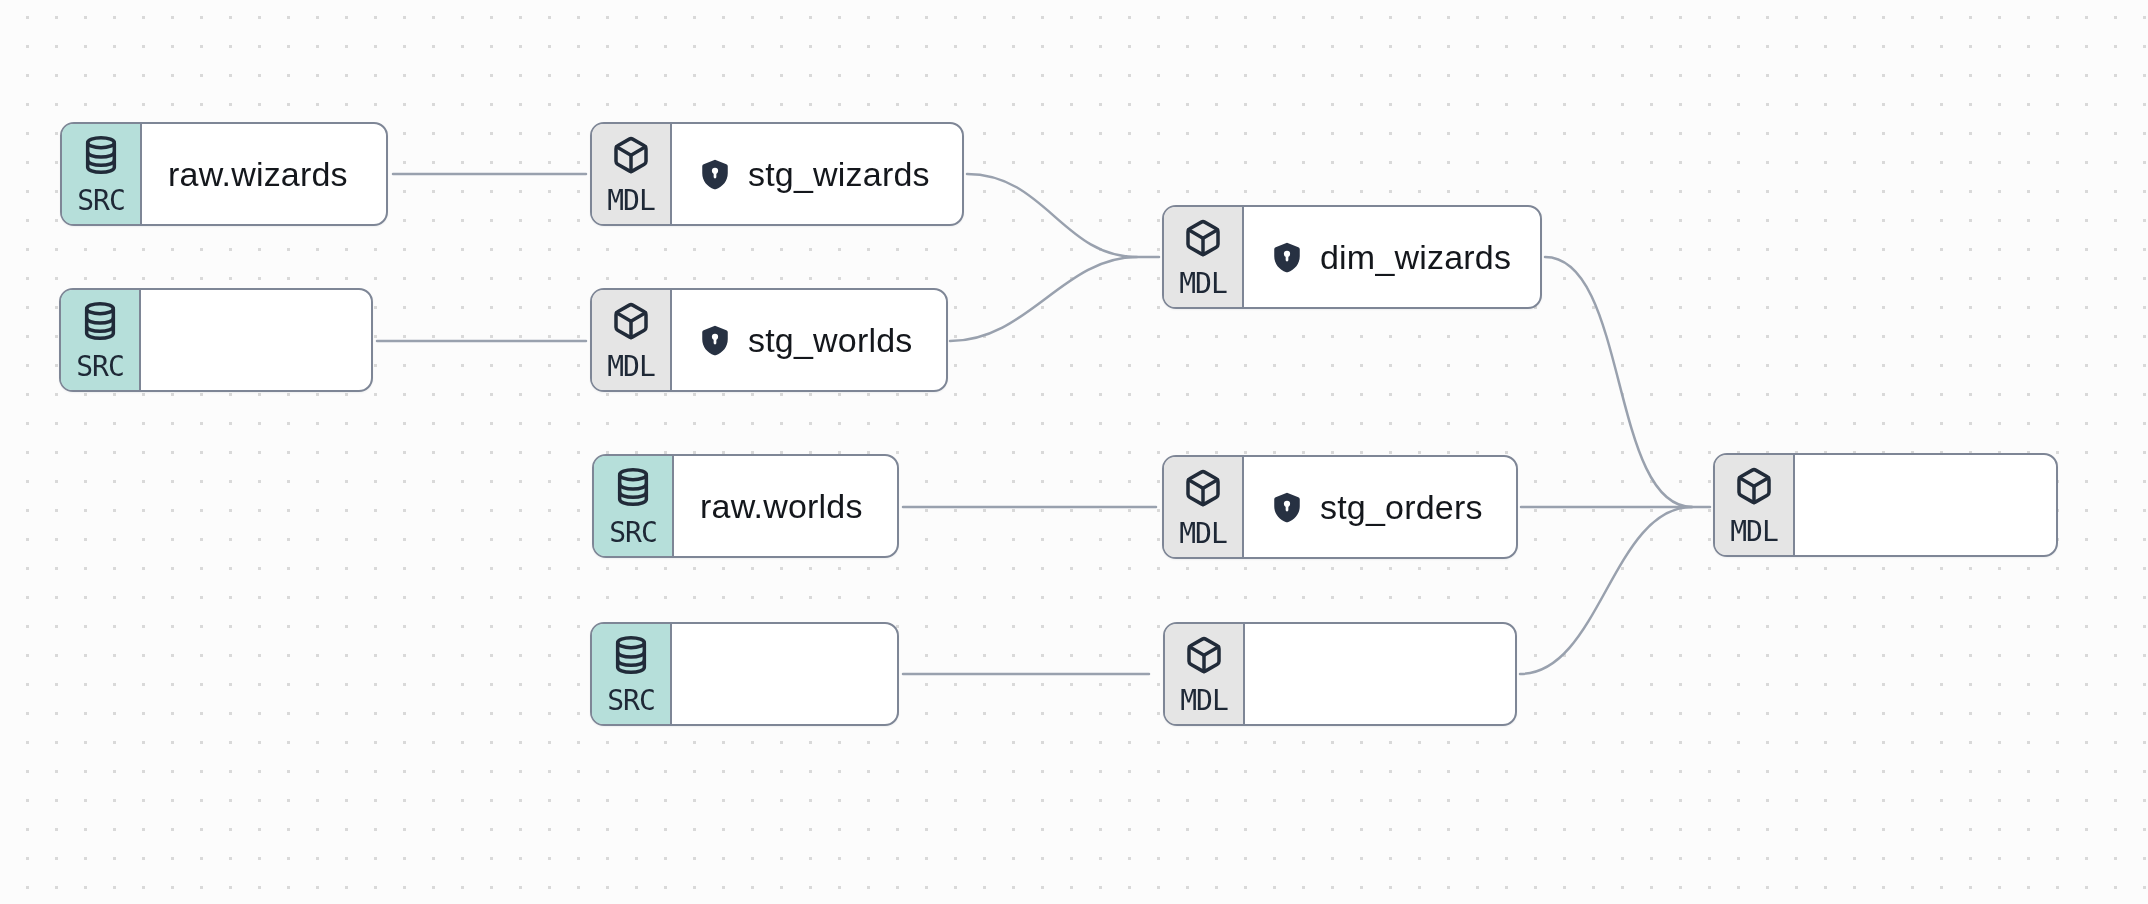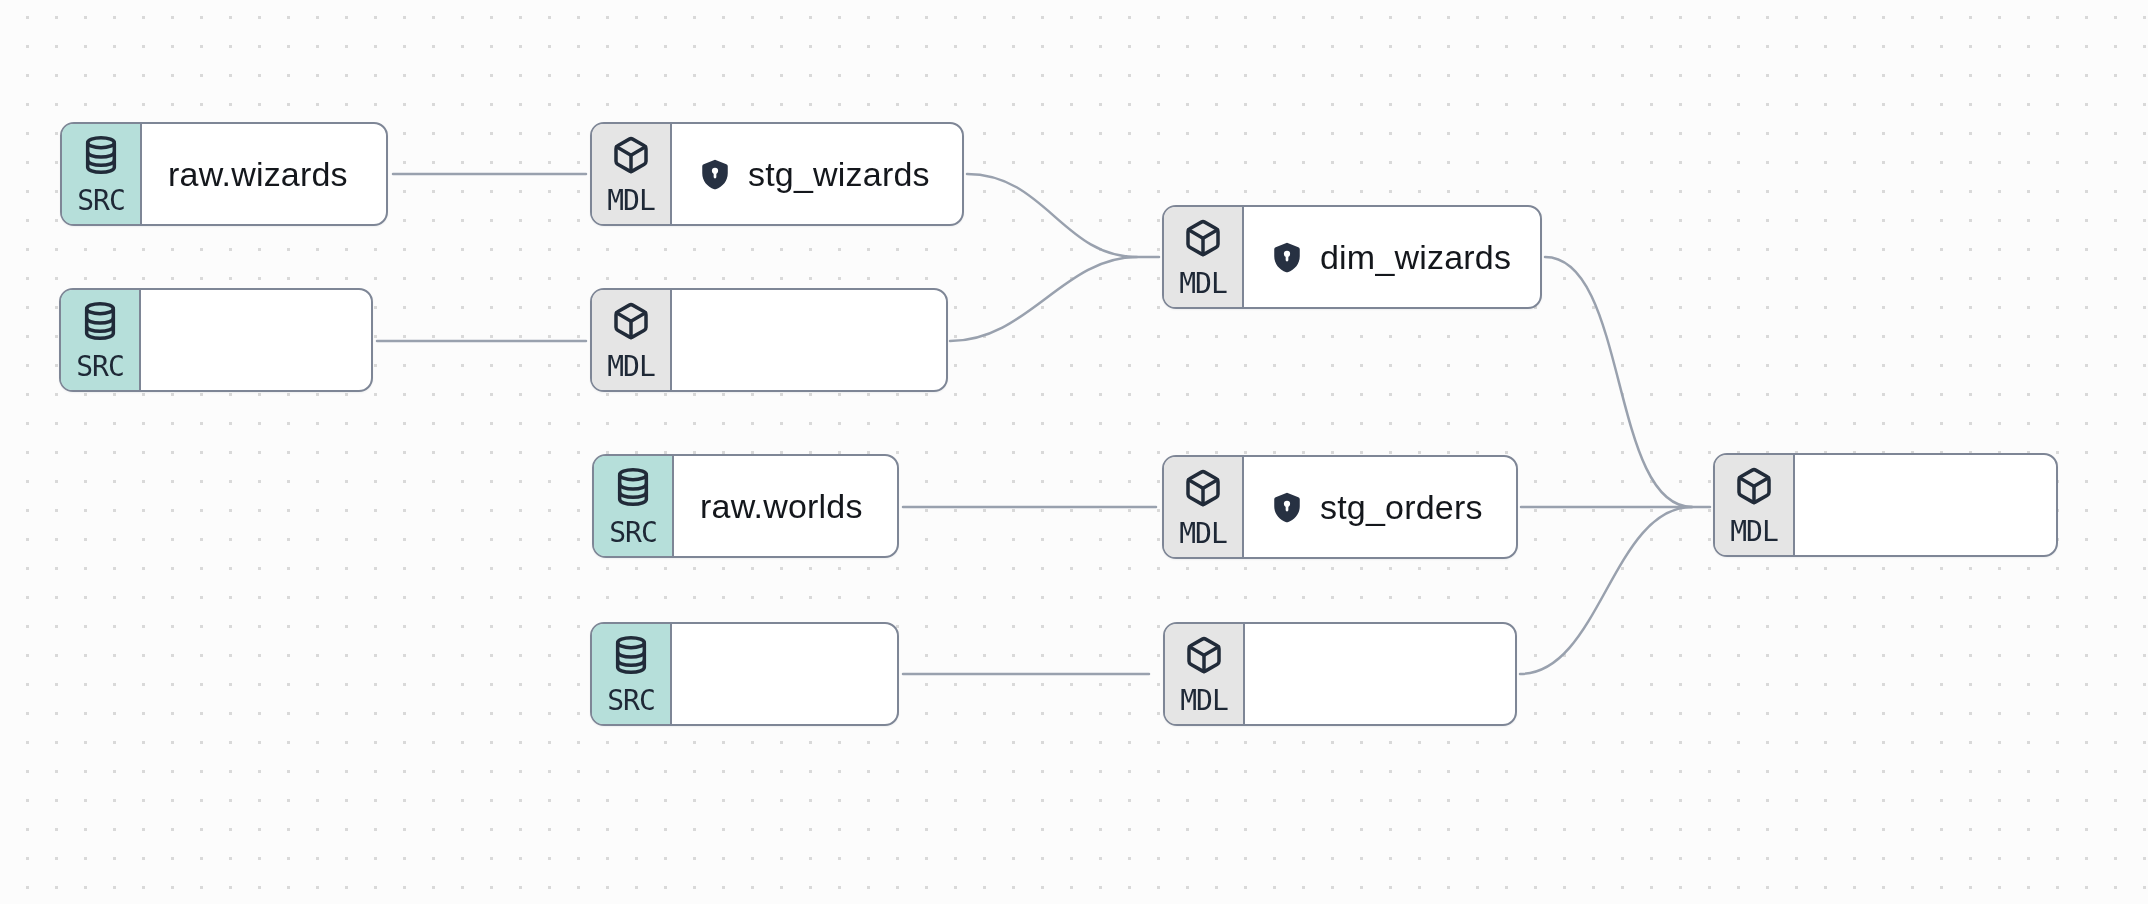--- a/index.html
+++ b/index.html
@@ -156,20 +156,26 @@
     </div>
   </div>
 
   <div class="node" style="left:590px; top:288px; width:358px;">
     <div class="badge mdl">
       <svg class="type-icon" viewBox="0 0 24 24">
           <use href="#icon-cube"></use>
         </svg>
       <span class="badge-label">MDL</span>
     </div>
+    <div class="body">
+      <svg class="shield" viewBox="0 0 24 24">
+          <use href="#icon-shield"></use>
+        </svg>
+      <span class="label">stg_worlds</span>
+    </div>
   </div>
 
   <div class="node" style="left:1162px; top:205px; width:380px;">
     <div class="badge mdl">
       <svg class="type-icon" viewBox="0 0 24 24">
           <use href="#icon-cube"></use>
         </svg>
       <span class="badge-label">MDL</span>
     </div>
     <div class="body">

